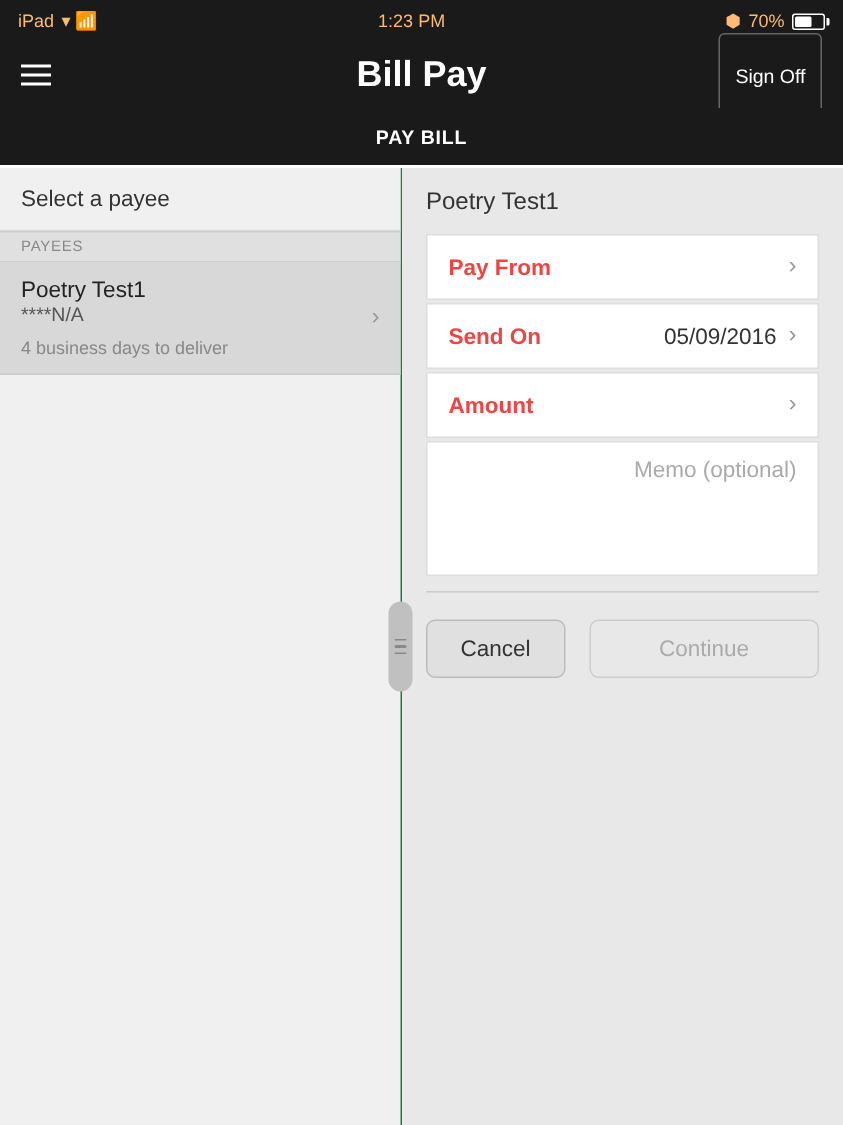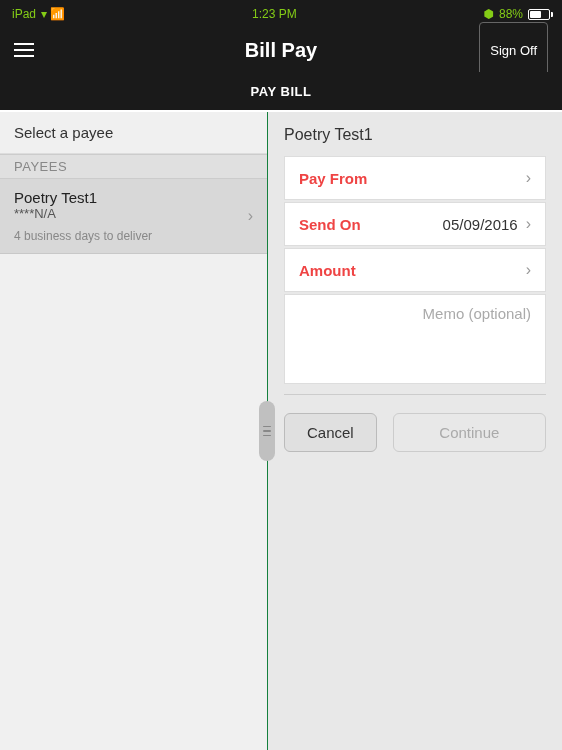--- a/index.html
+++ b/index.html
@@ -7,21 +7,21 @@
       width: 562px;
       height: 750px;
       font-family: -apple-system, "Helvetica Neue", Arial, sans-serif;
       background: #e5e5e5;
       overflow: hidden;
     }
 
     
     .status-bar {
       background: #1a1a1a;
-      color: #84cc16;
+      color: #fdba74;
       height: 28px;
       display: flex;
       align-items: center;
       justify-content: space-between;
       padding: 0 12px;
       font-size: 12px;
       font-weight: 500;
     }
     .status-left { display: flex; align-items: center; gap: 5px; }
     .status-right { display: flex; align-items: center; gap: 5px; }
@@ -60,21 +60,21 @@
       justify-content: space-between;
       padding: 0 14px;
     }
     .nav-menu-icon {
       display: flex; flex-direction: column; gap: 4px; cursor: pointer;
     }
     .nav-menu-icon span {
       display: block; width: 20px; height: 2px; background: white;
     }
     .nav-title {
-      font-size: 20px;
+      font-size: 24px;
       font-weight: 600;
       color: white;
       position: absolute;
       left: 50%;
       transform: translateX(-50%);
     }
     .nav-sign-off {
       background: transparent;
       color: white;
       border: 1px solid #666;
@@ -128,21 +128,21 @@
     .select-payee-header {
       padding: 12px 14px;
       font-size: 15px;
       color: #333;
       background: #f0f0f0;
       border-bottom: 1px solid #ddd;
     }
     .payees-section-header {
       background: #e0e0e0;
       padding: 4px 14px;
-      font-size: 13px;
+      font-size: 10px;
       color: #888;
       letter-spacing: 0.5px;
       border-bottom: 1px solid #ccc;
       border-top: 1px solid #ccc;
     }
     .payee-item {
       display: flex;
       align-items: center;
       justify-content: space-between;
       padding: 10px 14px;
@@ -262,21 +262,21 @@
 <body>
 
 <div class="status-bar">
   <div class="status-left">
     <span>iPad</span>
     <span class="wifi-icon">▾ 📶</span>
   </div>
   <span>1:23 PM</span>
   <div class="status-right">
     <span class="bluetooth-icon">⬢</span>
-    <span>88%</span>
+    <span>70%</span>
     <span class="battery-icon">
         <span class="battery-fill"></span>
       </span>
   </div>
 </div>
 
 <div class="nav-bar">
   <div class="nav-menu-icon">
     <span></span>
       <span></span>

